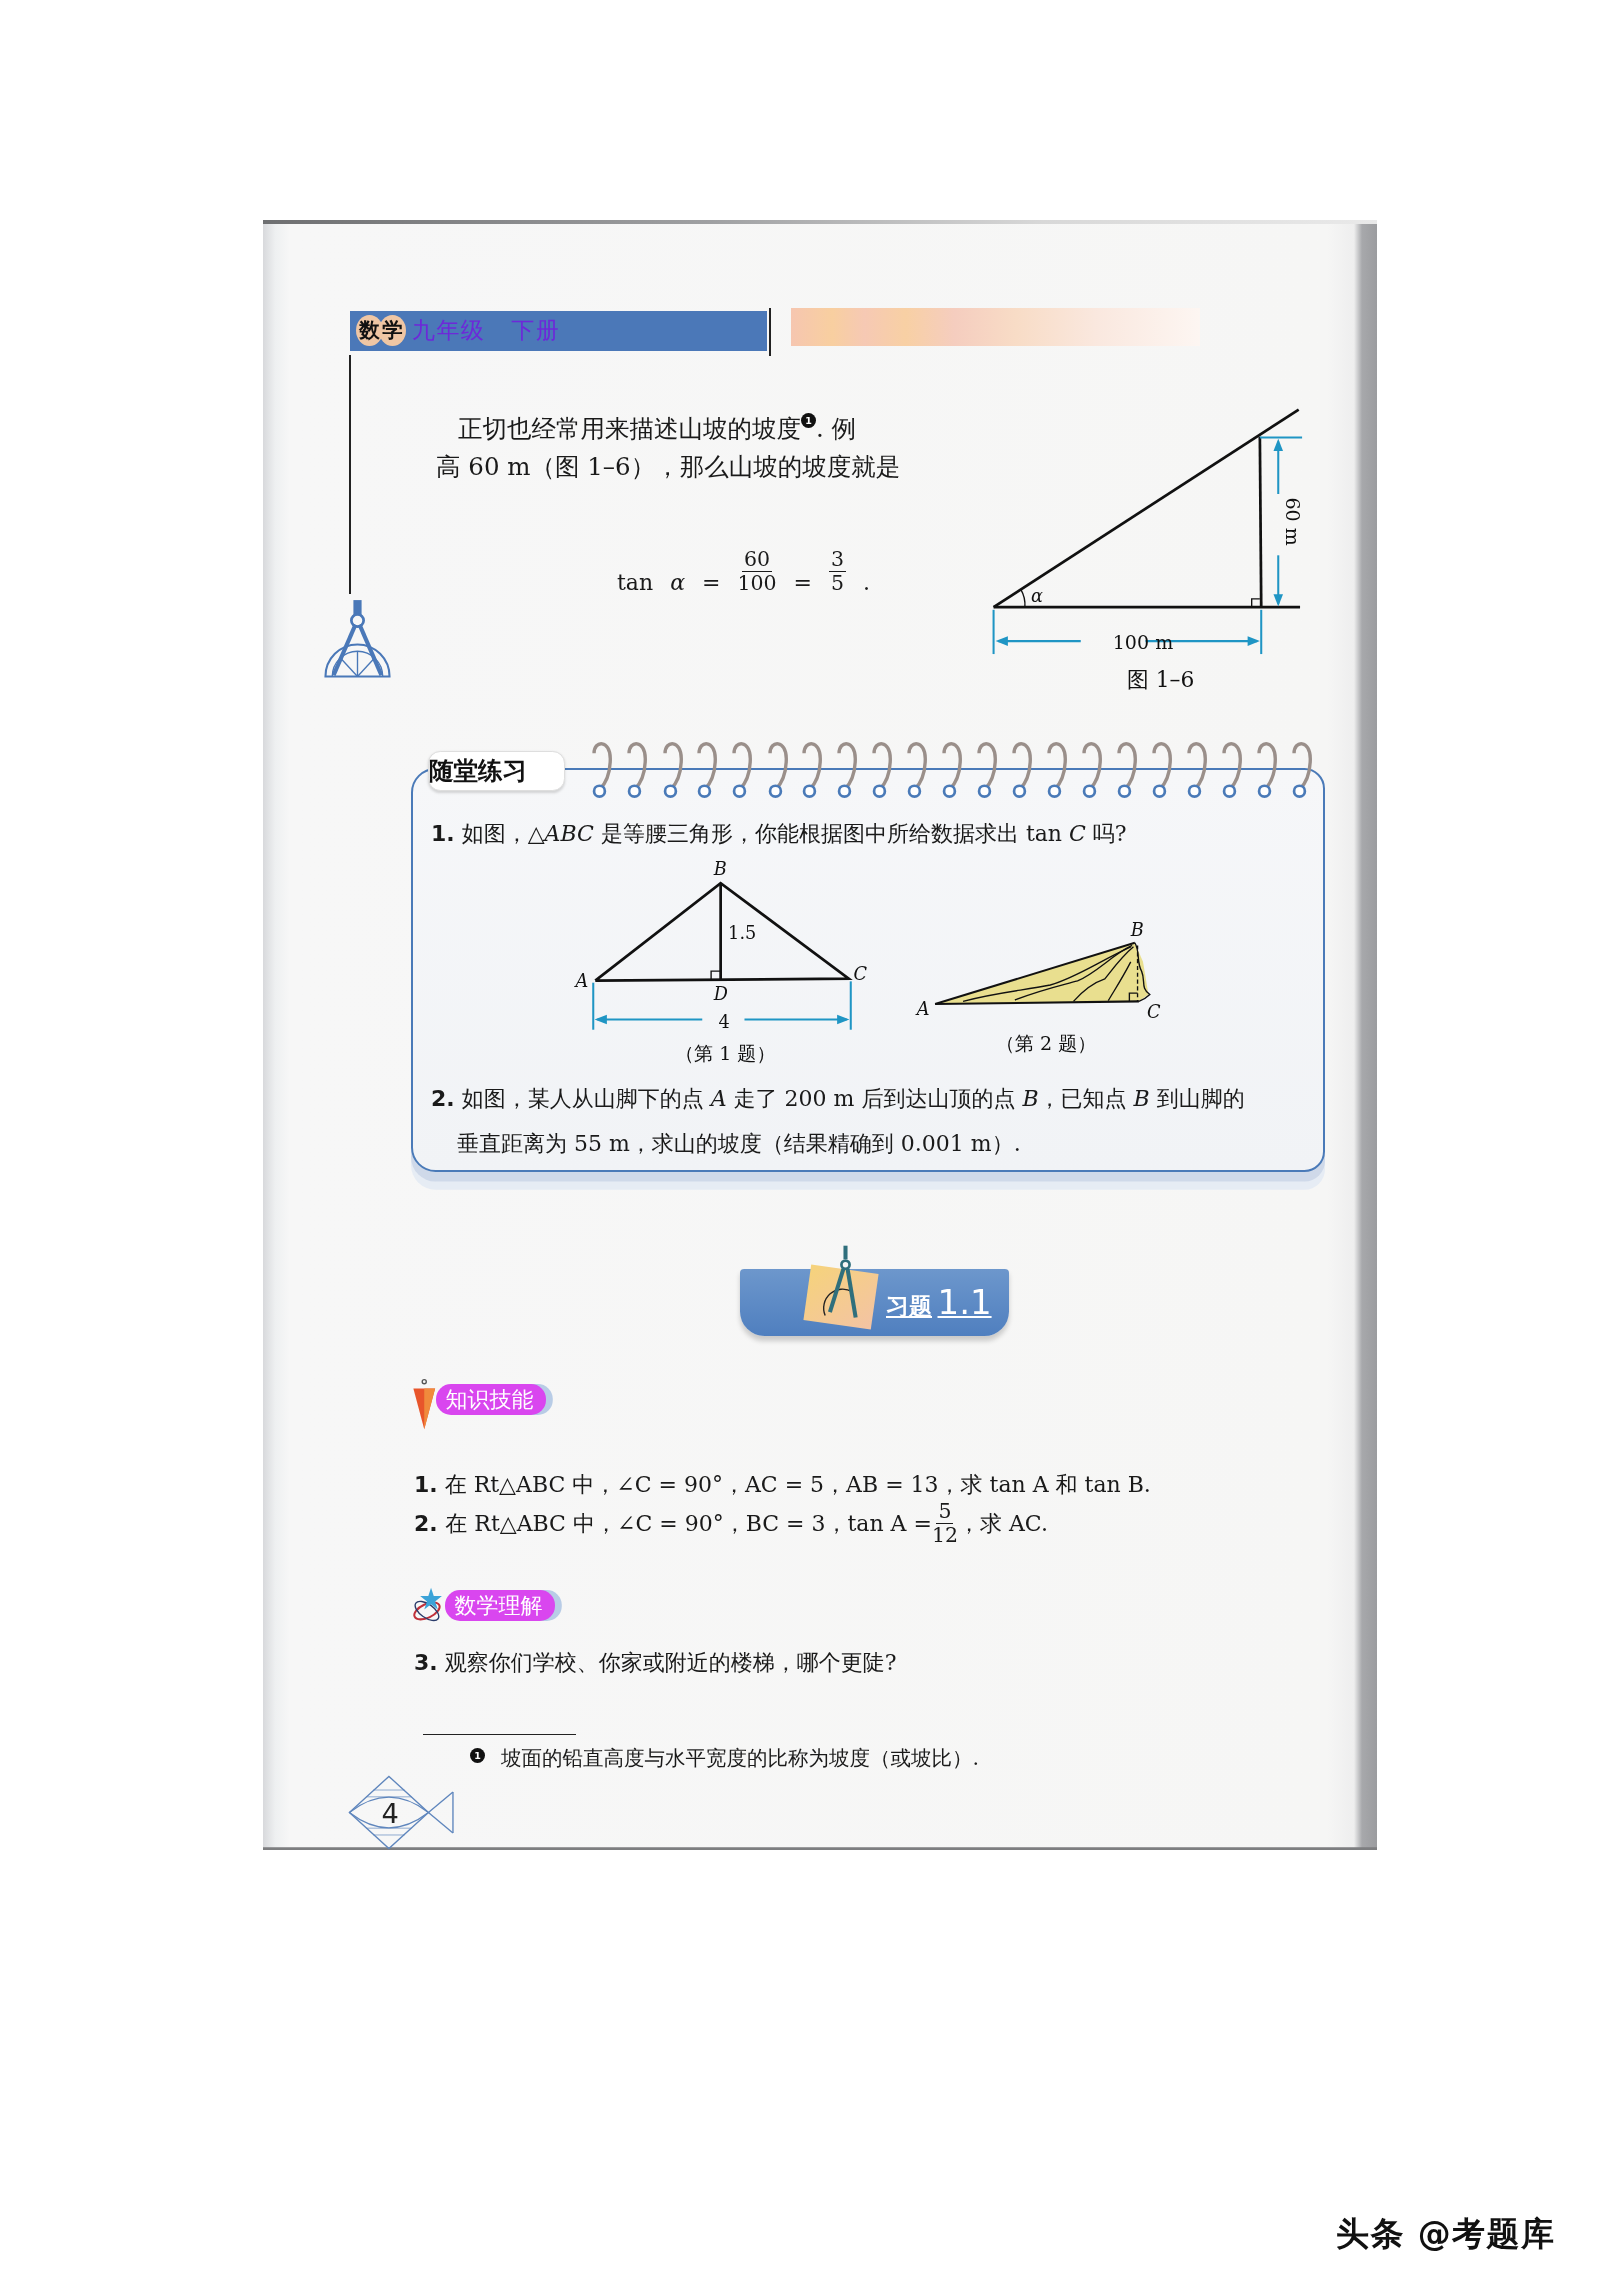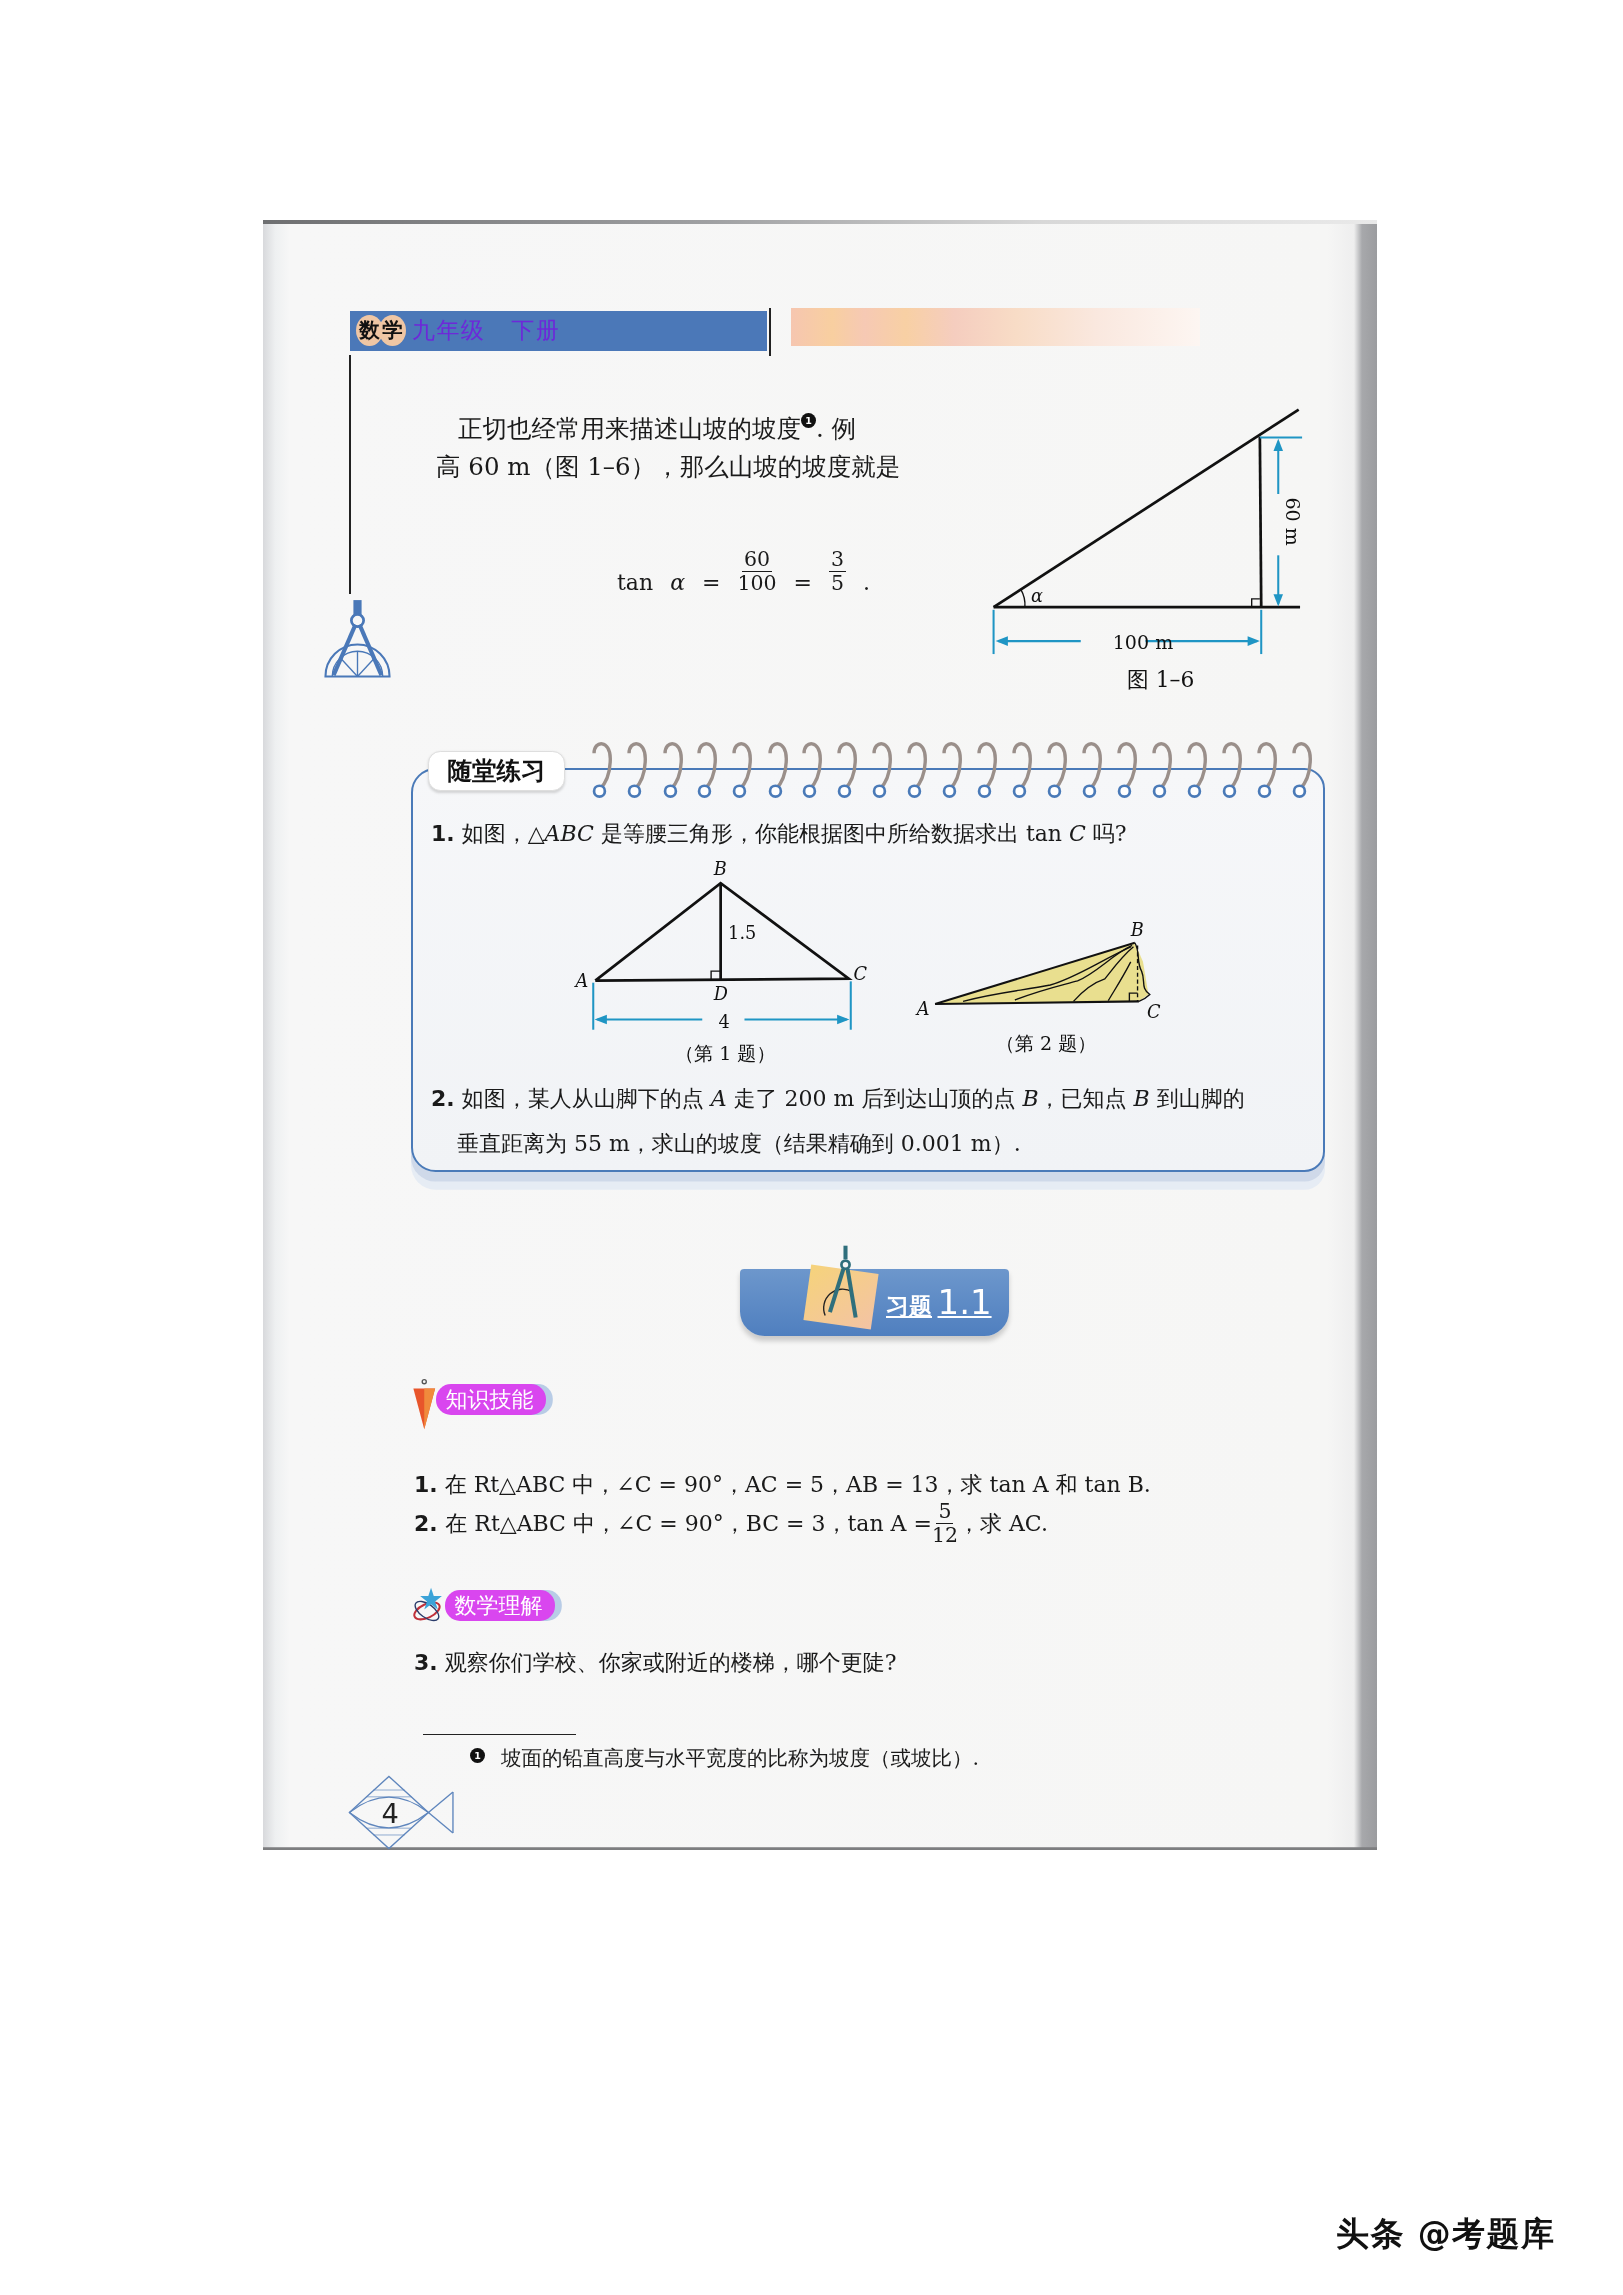--- a/index.html
+++ b/index.html
@@ -26,21 +26,21 @@
   .fn-mark { display:inline-block; width:15px; height:15px; border-radius:50%; background:#111; color:#fff;
              font:bold 9.5px "DejaVu Sans",sans-serif; text-align:center; line-height:15px; vertical-align:top; margin-top:2.7px; }
   .formula { left:617px; top:548px; font-size:22px; display:flex; align-items:flex-end; gap:17px; }
   .frac { display:inline-flex; flex-direction:column; align-items:center; font-size:20.5px; line-height:23px; }
   .frac .num { border-bottom:1.4px solid #1a1a1a; padding:0 2px; }
   .math-i { font-style:italic; }
   
   .pbox { left:411px; top:768px; width:910px; height:400px; border:2.7px solid #4a7ab8; border-radius:24.5px 20.5px 20.5px 24.5px;
           background:linear-gradient(180deg,#f6f7f9,#f1f3f6); box-shadow:0 9.5px 0 #cfd9e9, 0 17.7px 0 #e6ecf4; }
   .plabel { left:428px; top:751px; width:135px; height:38px; border-radius:12.3px; background:#fff; border:1.4px solid #dedede;
-            font:bold 24.5px "DejaVu Sans","Liberation Sans",sans-serif; color:#111; text-align:center; line-height:38px; box-shadow:0 1.4px 2.7px rgba(0,0,0,.15); }
+            font:bold 24.5px "DejaVu Sans","Liberation Sans",sans-serif; color:#111; line-height:38px; box-shadow:0 1.4px 2.7px rgba(0,0,0,.15); }
   .spiral { position:absolute; top:738px; width:23px; height:63px; }
   .q { font-size:22px; line-height:27px; white-space:nowrap; }
   .q b { font-family:"DejaVu Sans","Liberation Sans",sans-serif; }
   
   .ex-banner { left:740px; top:1269px; width:269px; height:67px; background:linear-gradient(180deg,#6d97cc,#4f7fbf);
                border-radius:4.1px 4.1px 24.5px 24.5px; box-shadow:0 4.1px 5.5px rgba(0,0,0,.18); }
   .ex-note { left:807px; top:1269px; width:68px; height:56px; background:linear-gradient(135deg,#f6d37b,#f3c3a4); transform:rotate(8deg); }
   .ex-text { left:886px; top:1282px; font:bold 23px "DejaVu Sans","Liberation Sans",sans-serif; color:#fff; line-height:41px; white-space:nowrap;text-decoration:underline; }
   .ex-text .num { font-weight:normal; font-size:34px; margin-left:5.5px; }
   .badge { height:31px; border-radius:15px; background:#d946ef; color:#fff; font:22px "DejaVu Sans","Liberation Sans",sans-serif;

